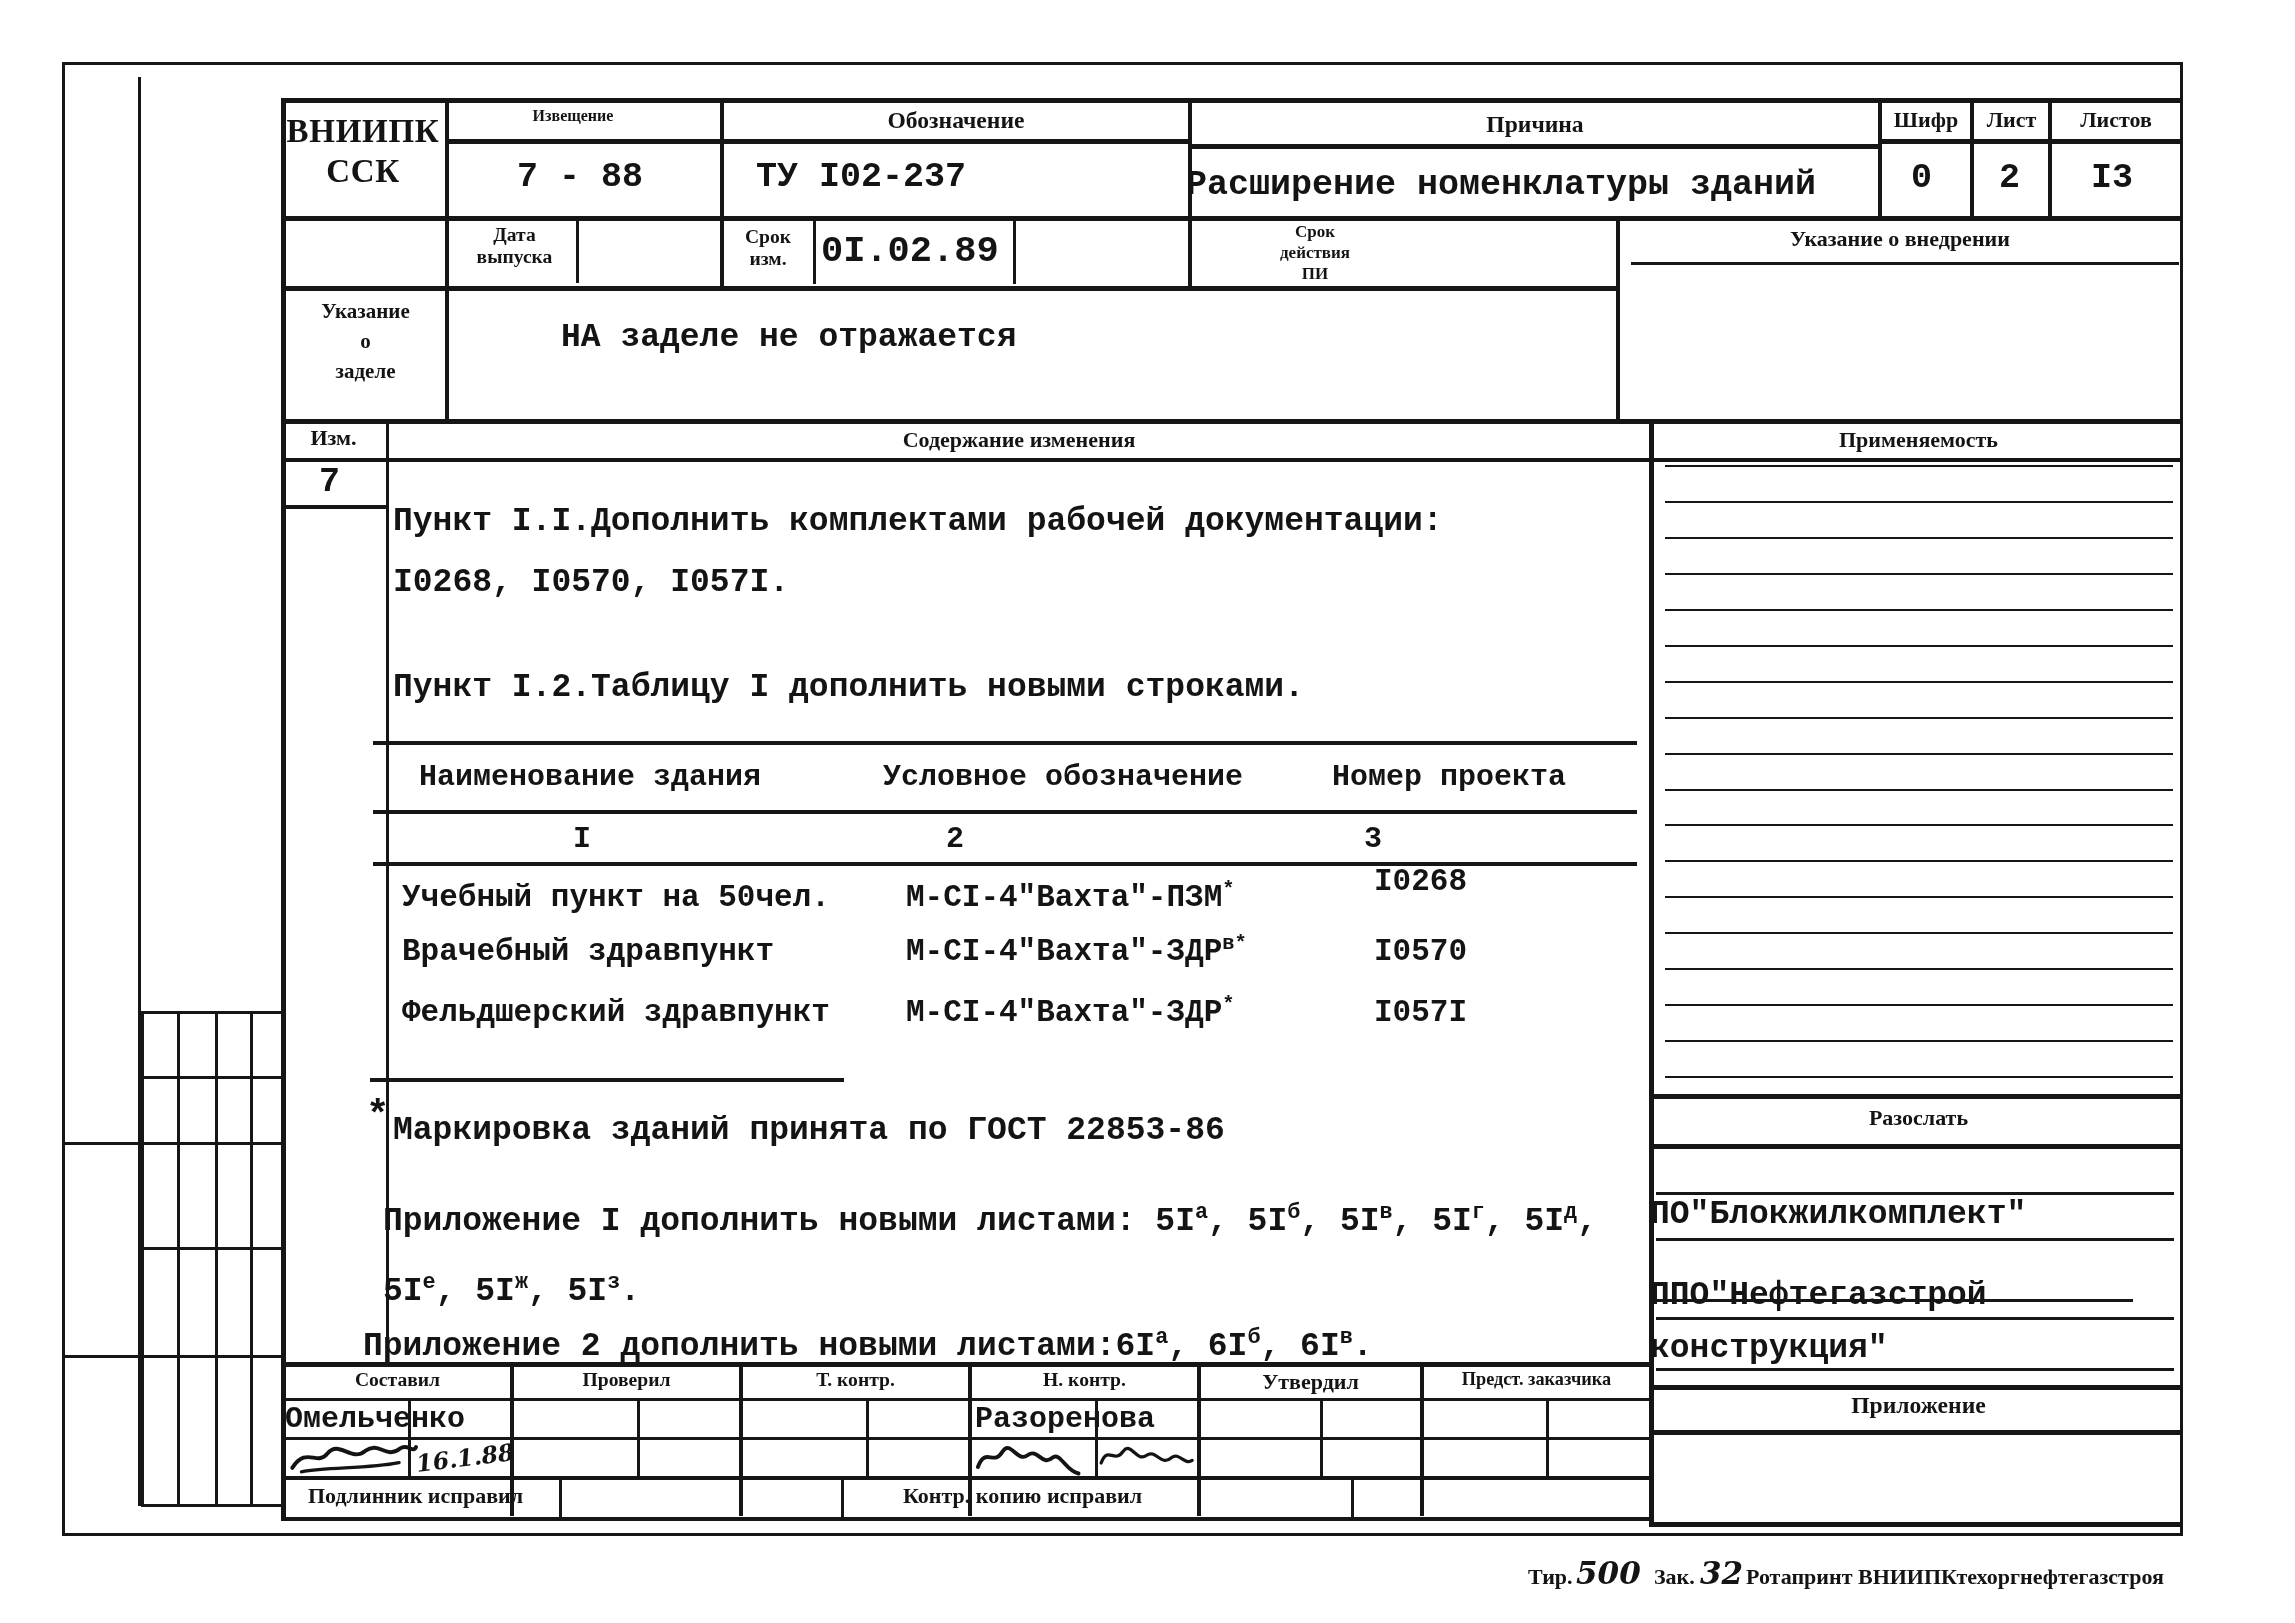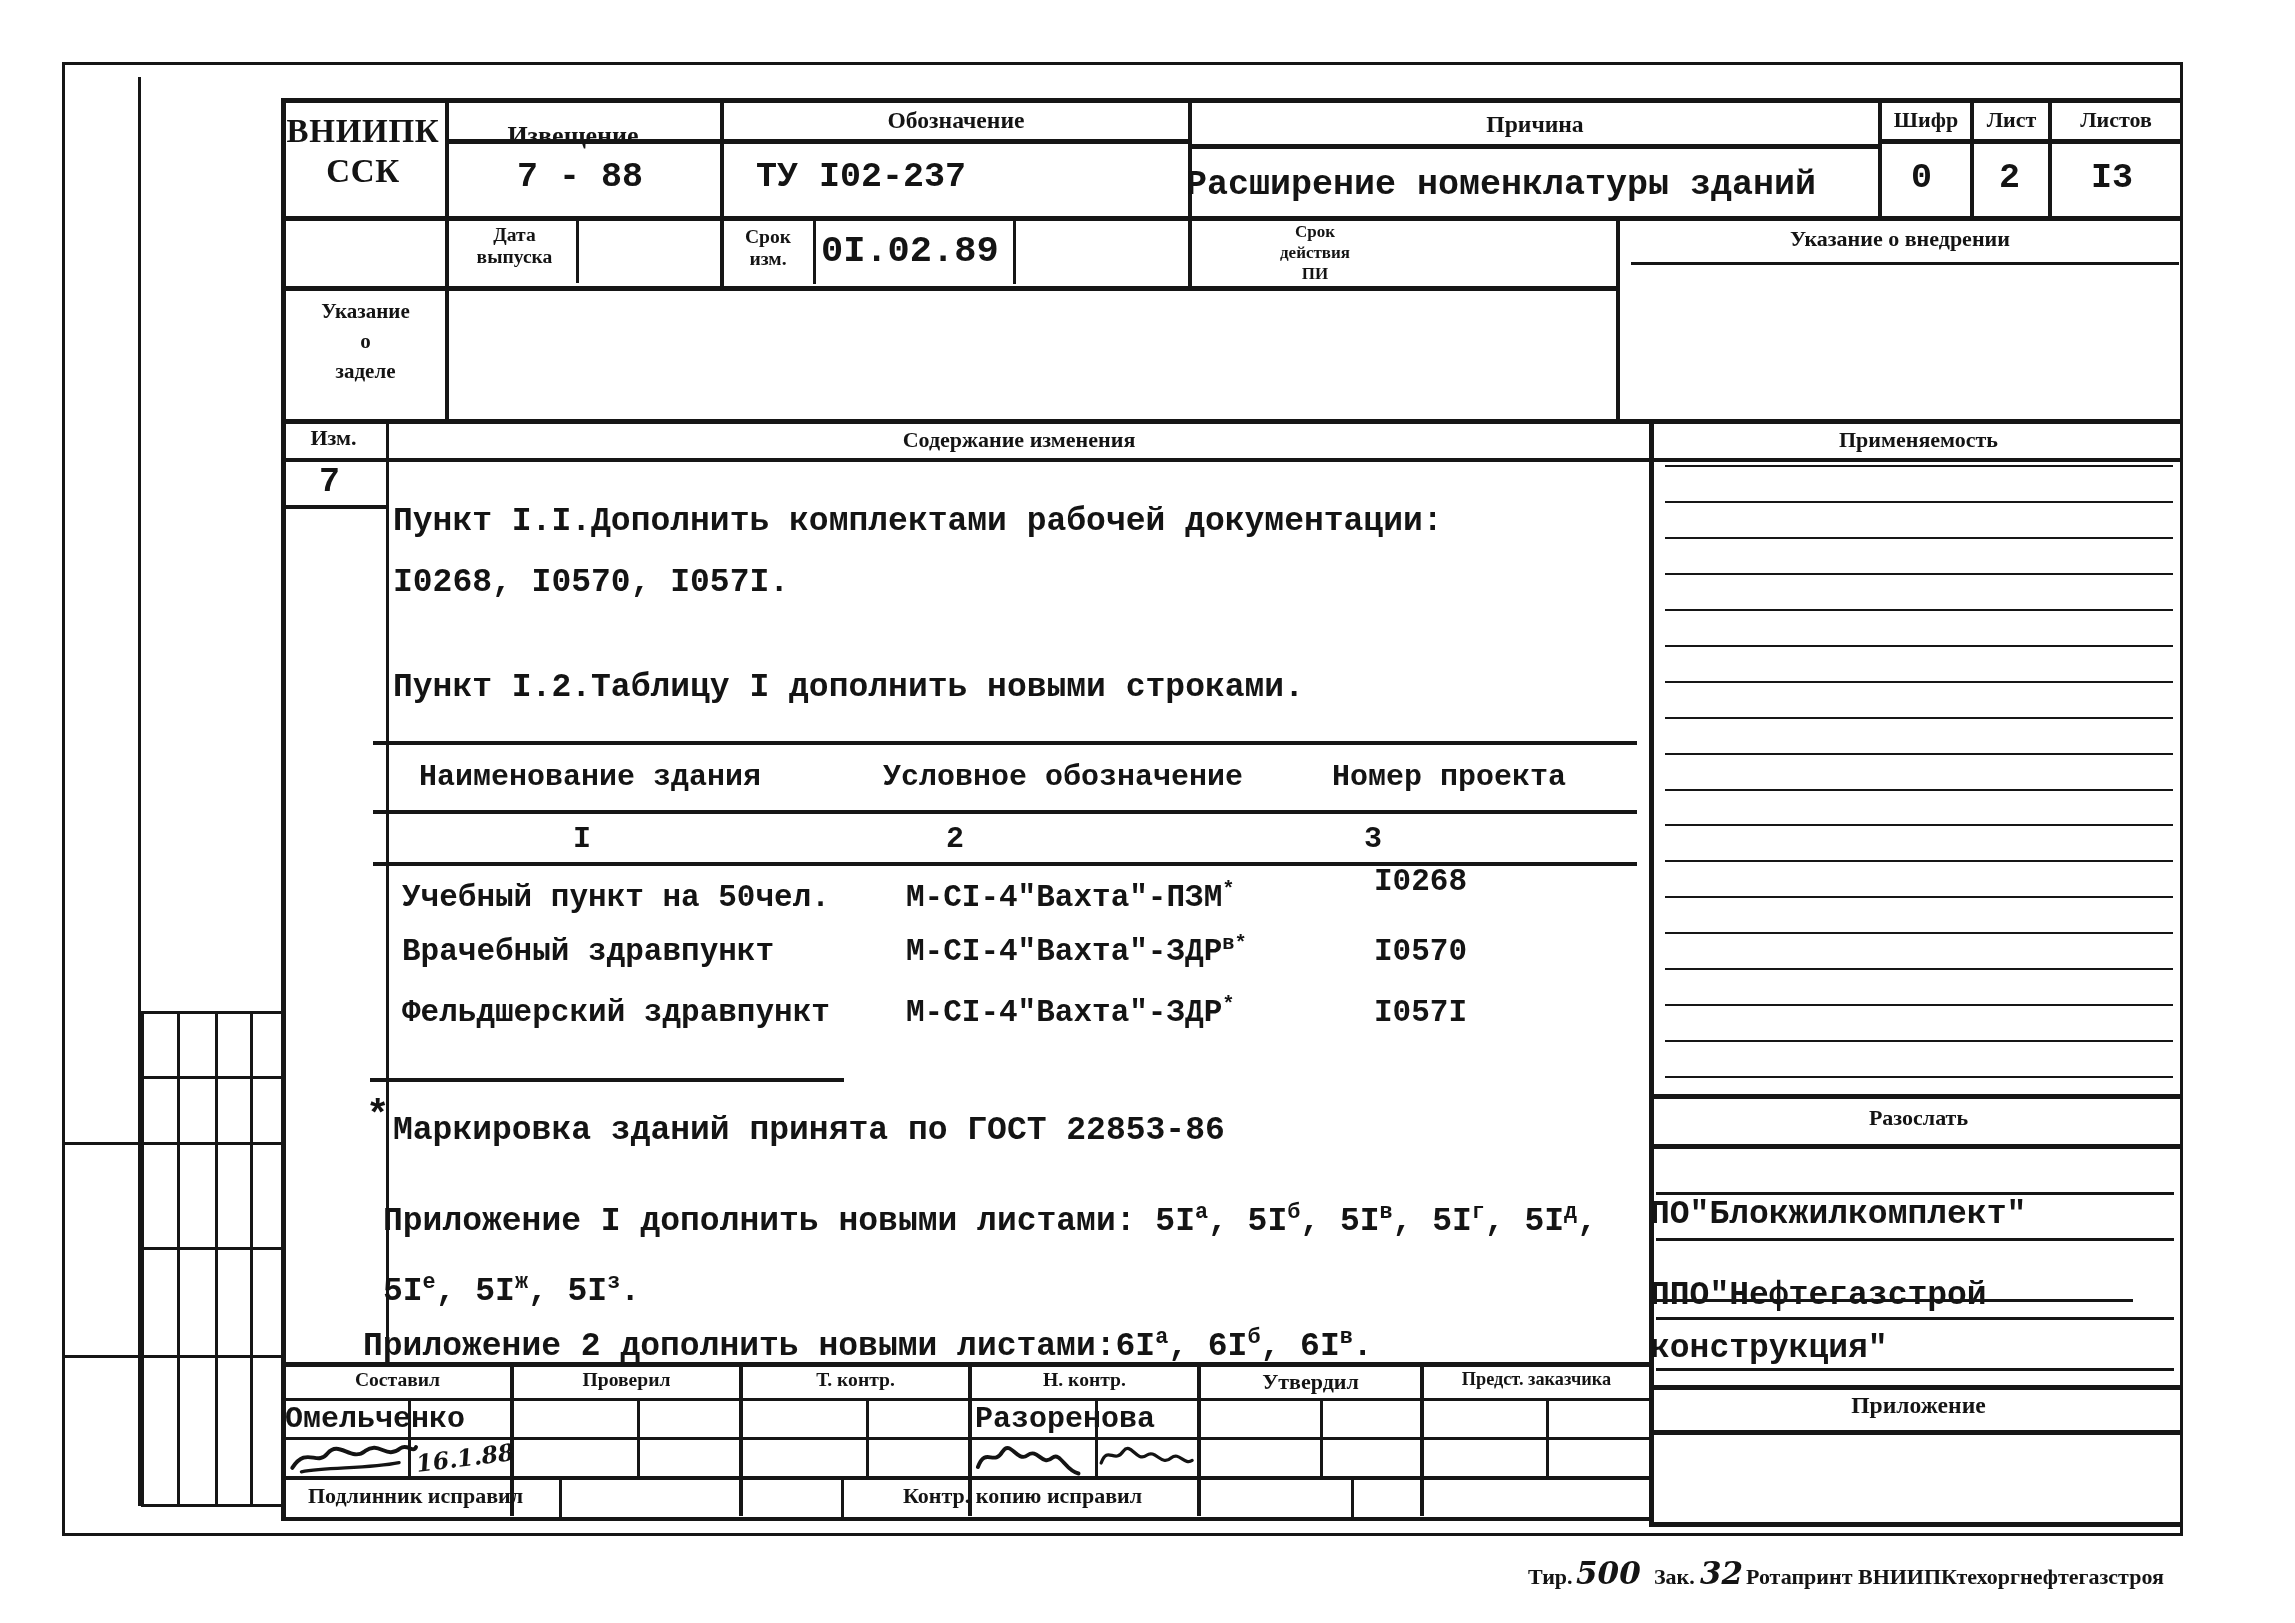--- a/index.html
+++ b/index.html
@@ -39,21 +39,21 @@
   <div class="ln" style="left:1878px;top:98px;width:3.9px;height:121px;"></div>
   <div class="ln" style="left:1970px;top:98px;width:3.9px;height:121px;"></div>
   <div class="ln" style="left:2048px;top:98px;width:3.9px;height:121px;"></div>
   <div class="ln" style="left:1616px;top:216px;width:3.9px;height:206px;"></div>
   <div class="ln" style="left:386px;top:419px;width:3.3px;height:947px;"></div>
   <div class="ln" style="left:1649px;top:419px;width:4.6px;height:1107px;"></div>
 
   <div class="lbl lblc" style="left:281px;top:113px;width:164px;font-size:33px;letter-spacing:0.7px;">ВНИИПК</div>
   <div class="lbl lblc" style="left:281px;top:153px;width:164px;font-size:33px;letter-spacing:0.7px;">ССК</div>
 
-  <div class="lbl lblc" style="left:449px;top:121px;width:248px;font-size:26px;">Извещение</div>
+  <div class="lbl lblc" style="left:449px;top:107px;width:248px;font-size:16px;">Извещение</div>
   <div class="ln" style="left:449px;top:139px;width:271px;height:4.6px;"></div>
   <div class="tw" style="left:517px;top:157px;font-size:35px;">7 - 88</div>
 
   <div class="lbl lblc" style="left:724px;top:107px;width:464px;font-size:23.6px;">Обозначение</div>
   <div class="ln" style="left:724px;top:139px;width:464px;height:4.6px;"></div>
   <div class="tw" style="left:756px;top:157px;font-size:35px;">ТУ I02-237</div>
 
   <div class="lbl lblc" style="left:1192px;top:111px;width:686px;font-size:23.6px;">Причина</div>
   <div class="ln" style="left:1192px;top:144px;width:686px;height:4.6px;"></div>
   <div class="tw" style="left:1186px;top:165px;font-size:35px;">Расширение номенклатуры зданий</div>
@@ -91,20 +91,21 @@
   </div>
 
   <div class="lbl lblc" style="left:1620px;top:226px;width:560px;font-size:22px;">Указание о внедрении</div>
   <div class="ln" style="left:1631px;top:262px;width:548px;height:2.6px;"></div>
 
   <div class="lbl lblc" style="left:286px;top:296px;width:159px;font-size:21px;line-height:30px;">
     <div>Указание</div>
     <div>о</div>
     <div>заделе</div>
   </div>
+  <div class="tw" style="left:561px;top:319px;font-size:33px;">НА заделе не отражается</div>
 
   <div class="lbl lblc" style="left:281px;top:425px;width:105px;font-size:22px;">Изм.</div>
   <div class="lbl lblc" style="left:389px;top:427px;width:1260px;font-size:22px;">Содержание  изменения</div>
   <div class="lbl lblc" style="left:1654px;top:427px;width:529px;font-size:22px;">Применяемость</div>
   <div class="tw" style="left:319px;top:462px;font-size:35px;">7</div>
 
   <div class="tw" style="left:393px;top:503px;font-size:33px;">Пункт I.I.Дополнить комплектами рабочей документации:</div>
   <div class="tw" style="left:393px;top:564px;font-size:33px;">I0268, I0570, I057I.</div>
   <div class="tw" style="left:393px;top:669px;font-size:33px;">Пункт I.2.Таблицу I дополнить новыми строками.</div>
 

